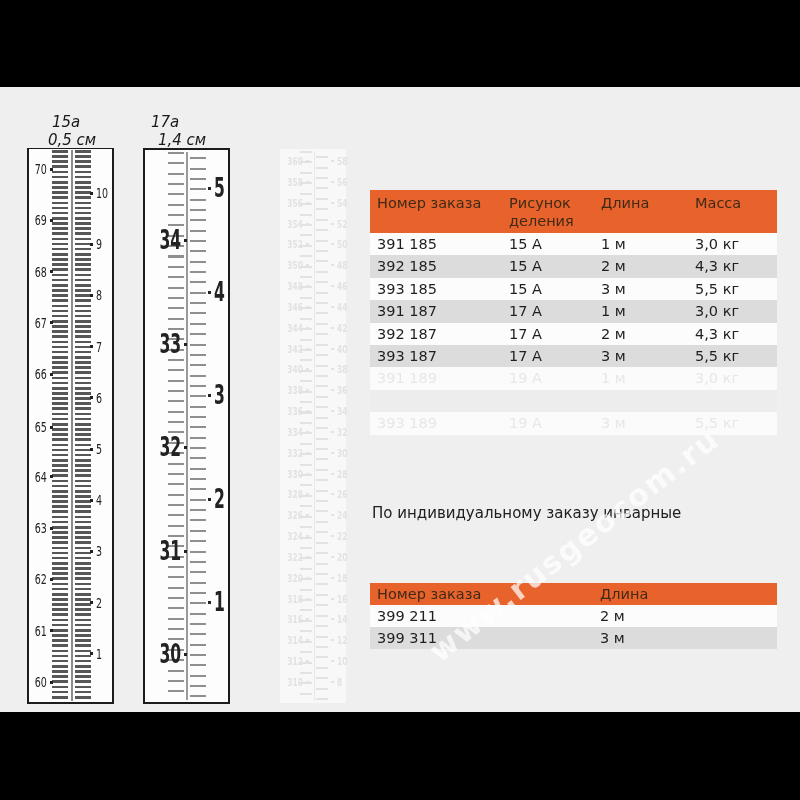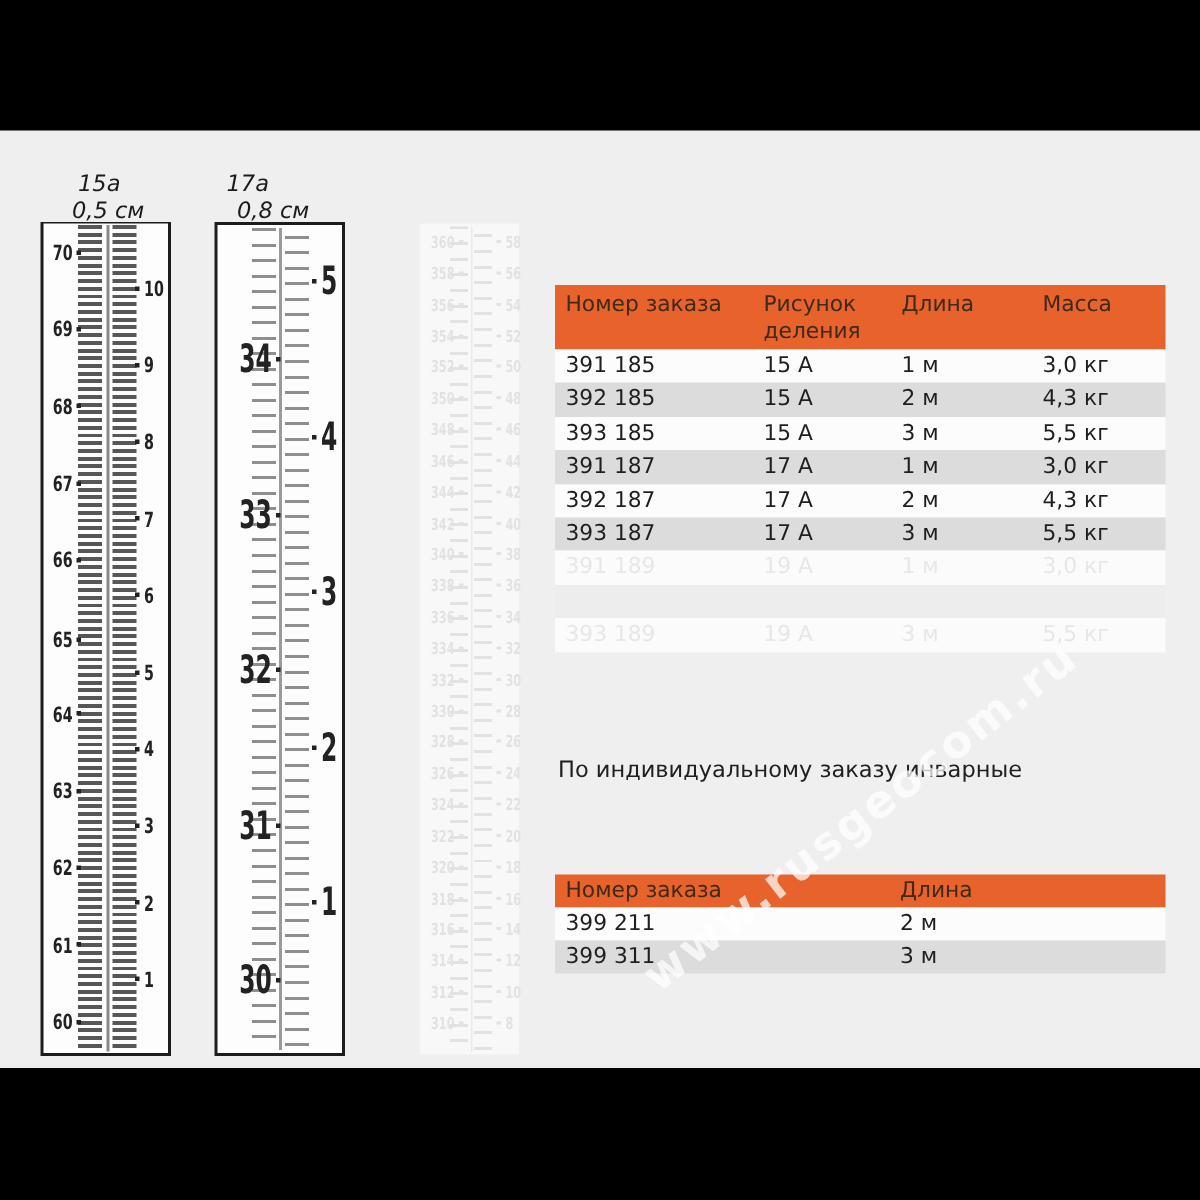--- a/index.html
+++ b/index.html
@@ -31,21 +31,21 @@
   #r2 .t2{left:45px;top:2px;width:16px;height:548px;
      background:repeating-linear-gradient(to bottom,transparent 0,transparent 5.2px,#8f8f8f 5.2px,#8f8f8f 7.2px,transparent 7.2px,transparent 10.35px);}
   #r2 .mid{left:41px;top:2px;width:2px;height:548px;background:#9a9a9a;position:absolute;}
   #r3 .t1{left:20px;top:2px;width:12px;height:550px;
      background:repeating-linear-gradient(to bottom,#e2e2e2 0,#e2e2e2 2px,transparent 2px,transparent 10.42px);}
   #r3 .t2{left:36px;top:2px;width:12px;height:550px;
      background:repeating-linear-gradient(to bottom,transparent 0,transparent 5.2px,#e2e2e2 5.2px,#e2e2e2 7.2px,transparent 7.2px,transparent 10.42px);}
   #r3 .mid{left:34px;top:2px;width:1px;height:550px;background:#e9e9e9;position:absolute;}
 
   .rnum{position:absolute;white-space:nowrap;color:#222;}
-  #r1 .rnum{font-size:14px;font-weight:bold;height:16px;line-height:16px;}
+  #r1 .rnum{font-size:14px;font-weight:normal;height:16px;line-height:16px;}
   #r2 .rnum{font-size:26px;font-weight:bold;height:30px;line-height:30px;}
   #r3 .rnum{font-size:11px;font-weight:bold;height:12px;line-height:12px;color:#e2e2e2;}
   .rnum.nl{left:0;text-align:right;}
   #r1 .rnum.nl{width:20px;} #r1 .rnum.nr{left:60px;width:22px;}
   #r2 .rnum.nl{width:21px;} #r2 .rnum.nr{left:62px;width:20px;}
   #r3 .rnum.nl{width:17px;} #r3 .rnum.nr{left:50px;width:16px;}
   .rnum .v{display:inline-block;transform:scaleX(.68);}
   .rnum.nl .v{transform-origin:right center;} .rnum.nr .v{transform-origin:left center;}
   #r2 .rnum .v{transform:scaleX(.6);}
   .dotm{display:inline-block;width:3px;height:3px;background:#222;vertical-align:middle;margin:0 2px 2px 3px;}
@@ -79,21 +79,21 @@
 
 <div id="page">
   <div id="band-top"></div>
   <div id="content"></div>
   <div id="band-bottom"></div>
 
 
   <div class="rlabel" id="lbl-15a">15a</div>
   <div class="rlabel" id="lbl-15a-pitch">0,5 см</div>
   <div class="rlabel" id="lbl-17a">17a</div>
-  <div class="rlabel" id="lbl-17a-pitch">0,8 см</div>
+  <div class="rlabel" id="lbl-17a-pitch">1,4 см</div>
 
   <div class="ruler" id="r1">
     <div class="ticks t1"></div>
     <div class="mid" style="position:absolute"></div>
     <div class="ticks t2"></div>
   <div class="rnum nl" style="top: 12px;"><span class="v">70</span><span class="dotm"></span></div>
       <div class="rnum nl" style="top: 63.3px;"><span class="v">69</span><span class="dotm"></span></div>
       <div class="rnum nl" style="top: 114.6px;"><span class="v">68</span><span class="dotm"></span></div>
       <div class="rnum nl" style="top: 165.9px;"><span class="v">67</span><span class="dotm"></span></div>
       <div class="rnum nl" style="top: 217.2px;"><span class="v">66</span><span class="dotm"></span></div>

